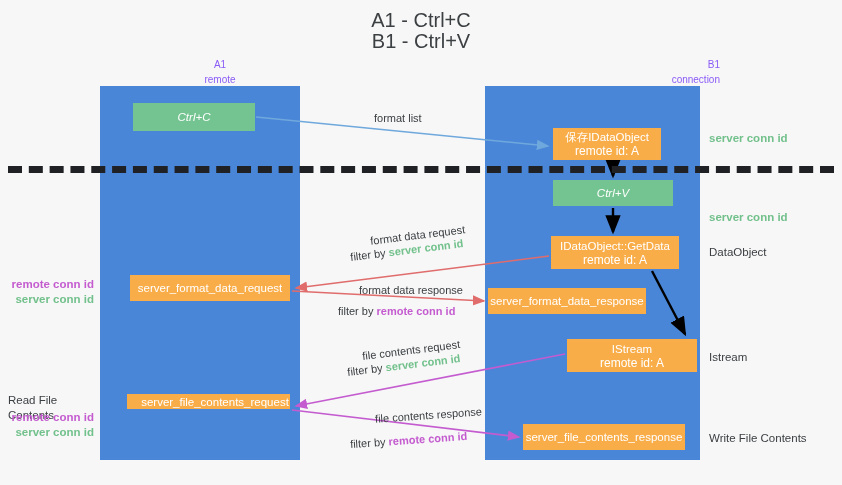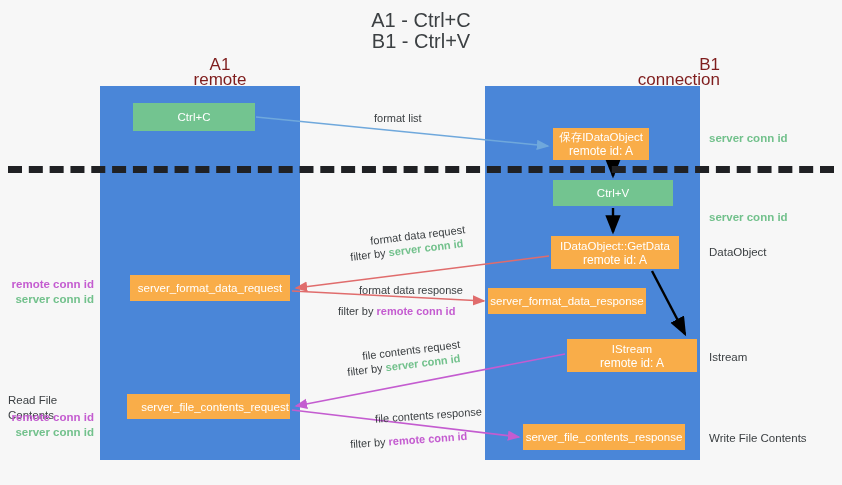--- a/index.html
+++ b/index.html
@@ -26,23 +26,23 @@
     left: 0; top: 10px; width: 842px;
     text-align: center;
     font-size: 20px;
     line-height: 21px;
     color: #3c4043;
   }
 
   
   .col-head {
     text-align: center;
-    font-size: 17px;
+    font-size: 10px;
     line-height: 15px;
-    color: #7f1d1d;
+    color: #8b5cf6;
   }
   #head-a1 { left: 120px; top: 57px; width: 200px; }
   #head-b1 { left: 520px; top: 57px; width: 200px; text-align: right; }
 
   
   .lane {
     background: #4a86d8;
     top: 86px;
     height: 374px;
   }
@@ -56,31 +56,31 @@
     flex-direction: column;
     align-items: center;
     justify-content: center;
     color: #ffffff;
     font-size: 11.5px;
     line-height: 14px;
     text-align: center;
     padding: 2px 4px;
   }
   .box .l2 { font-size: 12px; }
-  .green { background: #73c490; }
+  .green { background: #73c490; font-style: italic; }
   .orange { background: #f9ad49; }
 
   #box-ctrlc  { left: 133px; top: 103px; width: 122px; height: 28px; }
-  #box-save   { left: 553px; top: 128px; width: 96px; height: 32px; }
+  #box-save   { left: 553px; top: 128px; width: 108px; height: 32px; }
   #box-ctrlv  { left: 553px; top: 180px; width: 120px; height: 26px; }
   #box-getdata{ left: 551px; top: 236px; width: 128px; height: 33px; }
   #box-sfdreq { left: 130px; top: 275px; width: 160px; height: 26px; }
   #box-sfdres { left: 488px; top: 288px; width: 158px; height: 26px; }
   #box-istream{ left: 567px; top: 339px; width: 130px; height: 33px; }
-  #box-sfcreq { left: 127px; top: 394px; width: 163px; height: 25px; padding-left: 17px; }
+  #box-sfcreq { left: 127px; top: 394px; width: 163px; height: 15px; padding-left: 17px; }
   #box-sfcres { left: 523px; top: 424px; width: 162px; height: 26px; }
 
   
   .note {
     font-size: 11.5px;
     line-height: 15px;
   }
   .green-t  { color: #72c18c; font-weight: bold; }
   .purple-t { color: #c45cd0; font-weight: bold; }
   .dark-t   { color: #3c4043; }

